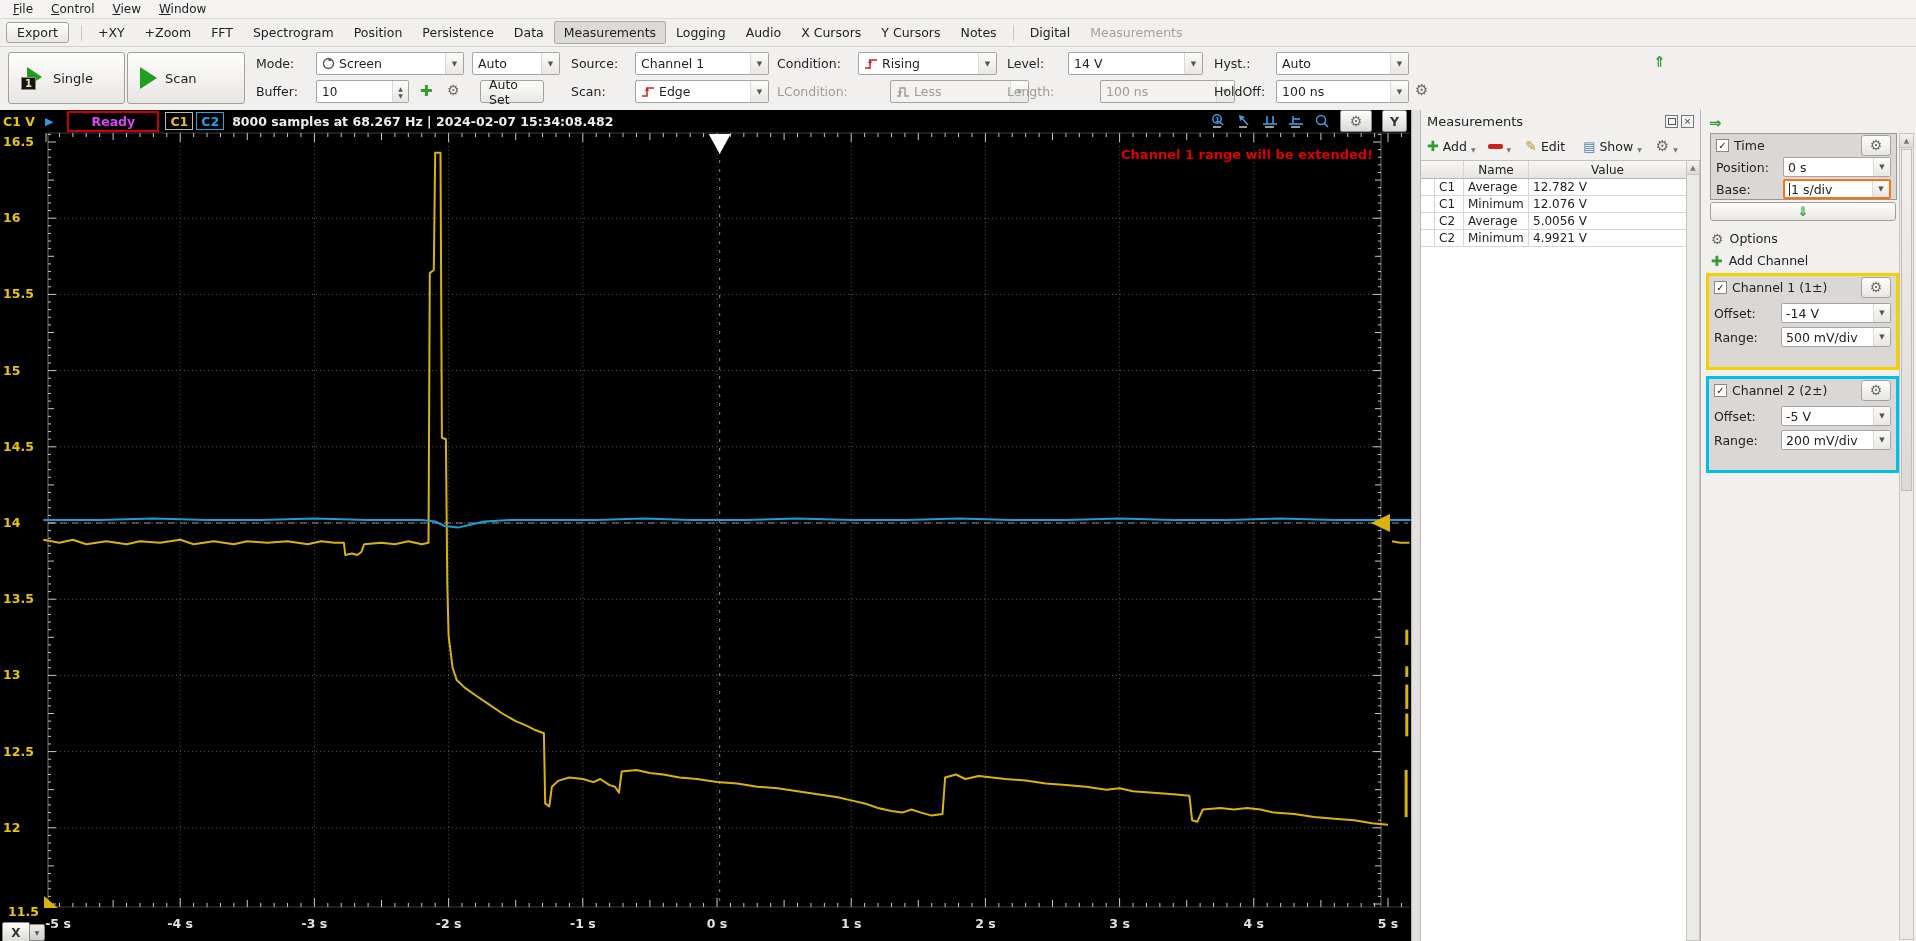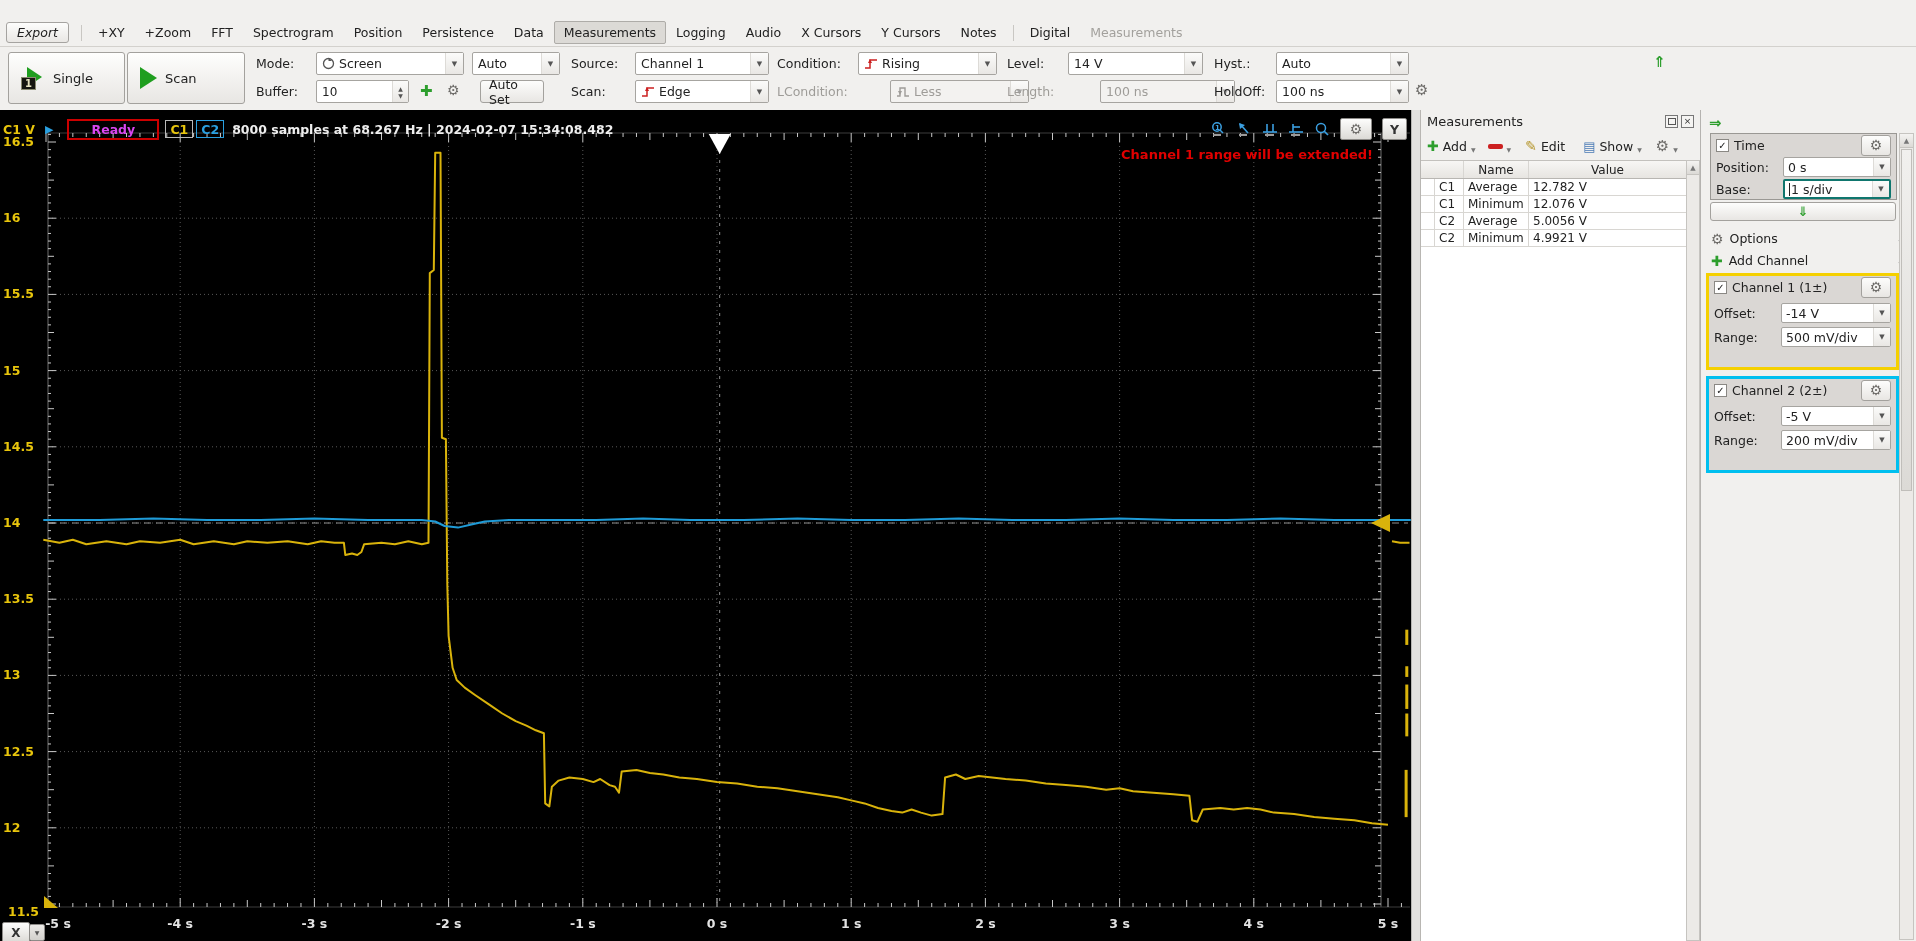--- a/index.html
+++ b/index.html
@@ -2,21 +2,21 @@
 <html><head>
 <meta charset="utf-8">
 <style>
   html,body{margin:0;padding:0;background:#888;}
   .app{position:relative;width:1916px;height:941px;background:#f1f0ee;font-family:"DejaVu Sans","Liberation Sans",sans-serif;overflow:hidden;color:#222;font-size:12px;}
   .abs{position:absolute;}
   
   .menubar{left:0;top:0;width:1916px;height:19px;background:#f4f3f1;border-bottom:1px solid #dddbd7;display:flex;align-items:center;padding-left:4px;box-sizing:border-box;}
   .menu-item{padding:1px 9px;cursor:default;}
   .tabbar{left:0;top:19px;width:1916px;height:28px;background:#f1f0ee;border-bottom:1px solid #d3d1cd;display:flex;align-items:center;padding-left:6px;box-sizing:border-box;font-size:12.5px;}
-  .export-btn{border:1px solid #a5a3a0;border-radius:3px;background:linear-gradient(#fdfdfc,#e9e7e4);padding:2px 10px;margin-right:6px;font-style:italic;}
+  .export-btn{border:1px solid #a5a3a0;border-radius:3px;background:linear-gradient(#fdfdfc,#e9e7e4);padding:2px 10px;margin-right:6px;}
   .vsep{width:1px;height:16px;background:#c9c7c3;margin:0 6px;}
   .tab{padding:3px 9px;border:1px solid transparent;border-radius:2px;}
   .tab.active{background:#dcdad6;border-color:#aeaca8;}
   .tab.disabled{color:#a3a19d;}
   
   .controlbar{left:0;top:47px;width:1916px;height:63px;background:#f1f0ee;border-bottom:1px solid #c6c4c0;}
   .bigbtn{position:absolute;top:5px;height:52px;border:1px solid #a3a19d;border-radius:3px;background:linear-gradient(#fefefd,#e8e6e3);display:flex;align-items:center;gap:8px;padding:0 12px;box-sizing:border-box;font-size:13px;}
   .lbl{position:absolute;height:16px;font-size:12.5px;}
   .combo{position:absolute;height:23px;background:#fff;border:1px solid #a6a4a0;border-radius:2px;display:flex;align-items:center;padding-left:5px;box-sizing:border-box;font-size:12.5px;gap:4px;}
   .combo .arrow{margin-left:auto;width:17px;align-self:stretch;display:flex;align-items:center;justify-content:center;border-left:1px solid #dddbd7;background:linear-gradient(#fbfbfa,#e9e7e4);color:#555;font-size:7px;}
@@ -26,21 +26,21 @@
   .spin .updown{margin-left:auto;width:15px;align-self:stretch;display:flex;flex-direction:column;align-items:center;justify-content:center;font-size:6px;color:#555;background:linear-gradient(#fbfbfa,#e9e7e4);border-left:1px solid #dddbd7;}
   .smallbtn{position:absolute;height:23px;border:1px solid #a3a19d;border-radius:3px;background:linear-gradient(#fdfdfc,#e8e6e3);display:flex;align-items:center;justify-content:center;padding:0 8px;box-sizing:border-box;font-size:12.5px;}
   .gear{color:#6d6b68;font-size:14px;line-height:1;}
   .green{color:#2d9e2d;font-weight:bold;}
   .tri-right{width:0;height:0;border-left:17px solid #1f9e1f;border-top:11px solid transparent;border-bottom:11px solid transparent;}
   .single-ic{position:relative;width:24px;height:24px;}
   .single-ic .tri{position:absolute;left:6px;top:1px;width:0;height:0;border-left:15px solid #1f9e1f;border-top:10px solid transparent;border-bottom:10px solid transparent;}
   .single-ic .one{position:absolute;left:0;bottom:0;background:#15150f;color:#e8e4c0;font-size:10px;font-weight:bold;padding:0 3px;border:1px solid #8a8a70;}
   
   .scope{left:0;top:110px;width:1411px;height:831px;background:#000;}
-  .scope-header{position:absolute;left:0;top:8px;width:100%;height:22px;display:flex;align-items:center;color:#eee;font-size:12.5px;font-weight:bold;}
+  .scope-header{position:absolute;left:0;top:0;width:100%;height:22px;display:flex;align-items:center;color:#eee;font-size:12.5px;font-weight:bold;}
   .badge{border:1px solid;padding:0 4px;margin-right:3px;height:16px;display:flex;align-items:center;font-weight:bold;}
   .hdr-btn{height:20px;border:1px solid #8d8b88;border-radius:2px;background:linear-gradient(#fdfdfc,#dcdad6);color:#333;display:flex;align-items:center;justify-content:center;font-weight:bold;}
   .warning{position:absolute;right:38px;top:37px;color:#e00000;font-size:13px;font-weight:bold;}
   .xbtn{position:absolute;left:2px;top:812px;width:26px;height:19px;}
   .xbtn-arrow{position:absolute;left:29px;top:814px;width:14px;height:15px;border:1px solid #8d8b88;border-radius:2px;background:linear-gradient(#eceae7,#d2d0cc);color:#555;font-size:6px;display:flex;align-items:center;justify-content:center;}
   
   .vsplit{left:1411px;top:110px;width:10px;height:831px;background:#e3e1de;border-left:1px solid #b8b6b2;border-right:1px solid #b8b6b2;box-sizing:border-box;}
   
   .meas{left:1421px;top:110px;width:279px;height:831px;background:#f1f0ee;}
   .meas-title{position:absolute;left:0;top:0;width:100%;height:22px;display:flex;align-items:center;padding:0 6px;box-sizing:border-box;font-size:13px;}
@@ -70,20 +70,26 @@
   .plabel{width:62px;}
   .flatrow{position:absolute;display:flex;align-items:center;gap:6px;font-size:12.5px;height:19px;padding:0 4px;box-sizing:border-box;}
   .cursor-bar{display:inline-block;width:1px;height:13px;background:#222;margin-right:1px;vertical-align:middle;}
   u{text-decoration:underline;}
 </style>
 </head>
 <body>
 
 <div class="app">
 
+  <div class="abs menubar">
+    <span class="menu-item"><u>F</u>ile</span>
+    <span class="menu-item"><u>C</u>ontrol</span>
+    <span class="menu-item"><u>V</u>iew</span>
+    <span class="menu-item"><u>W</u>indow</span>
+  </div>
 
   <div class="abs tabbar">
     <span class="export-btn">Export</span>
     <span class="vsep"></span>
     <span class="tab">+XY</span>
     <span class="tab">+Zoom</span>
     <span class="tab">FFT</span>
     <span class="tab">Spectrogram</span>
     <span class="tab">Position</span>
     <span class="tab">Persistence</span>
@@ -784,21 +790,21 @@
       </div>
       <div class="panel-row">
         <span class="plabel">Position:</span>
         <span class="pcombo">
             <span>0 s</span>
             <span class="arrow">▼</span>
           </span>
       </div>
       <div class="panel-row">
         <span class="plabel">Base:</span>
-        <span class="pcombo" style="border:2px solid #0f766e;">
+        <span class="pcombo" style="border:2px solid #f97316;">
             <span class="cursor-bar"></span>
             <span>1 s/div</span>
             <span class="arrow">▼</span>
           </span>
       </div>
     </div>
     <div class="smallbtn" style="left:9px;top:92px;width:186px;height:19px;">
         <span class="green" style="font-size:13px;">⇓</span>
       </div>
 

